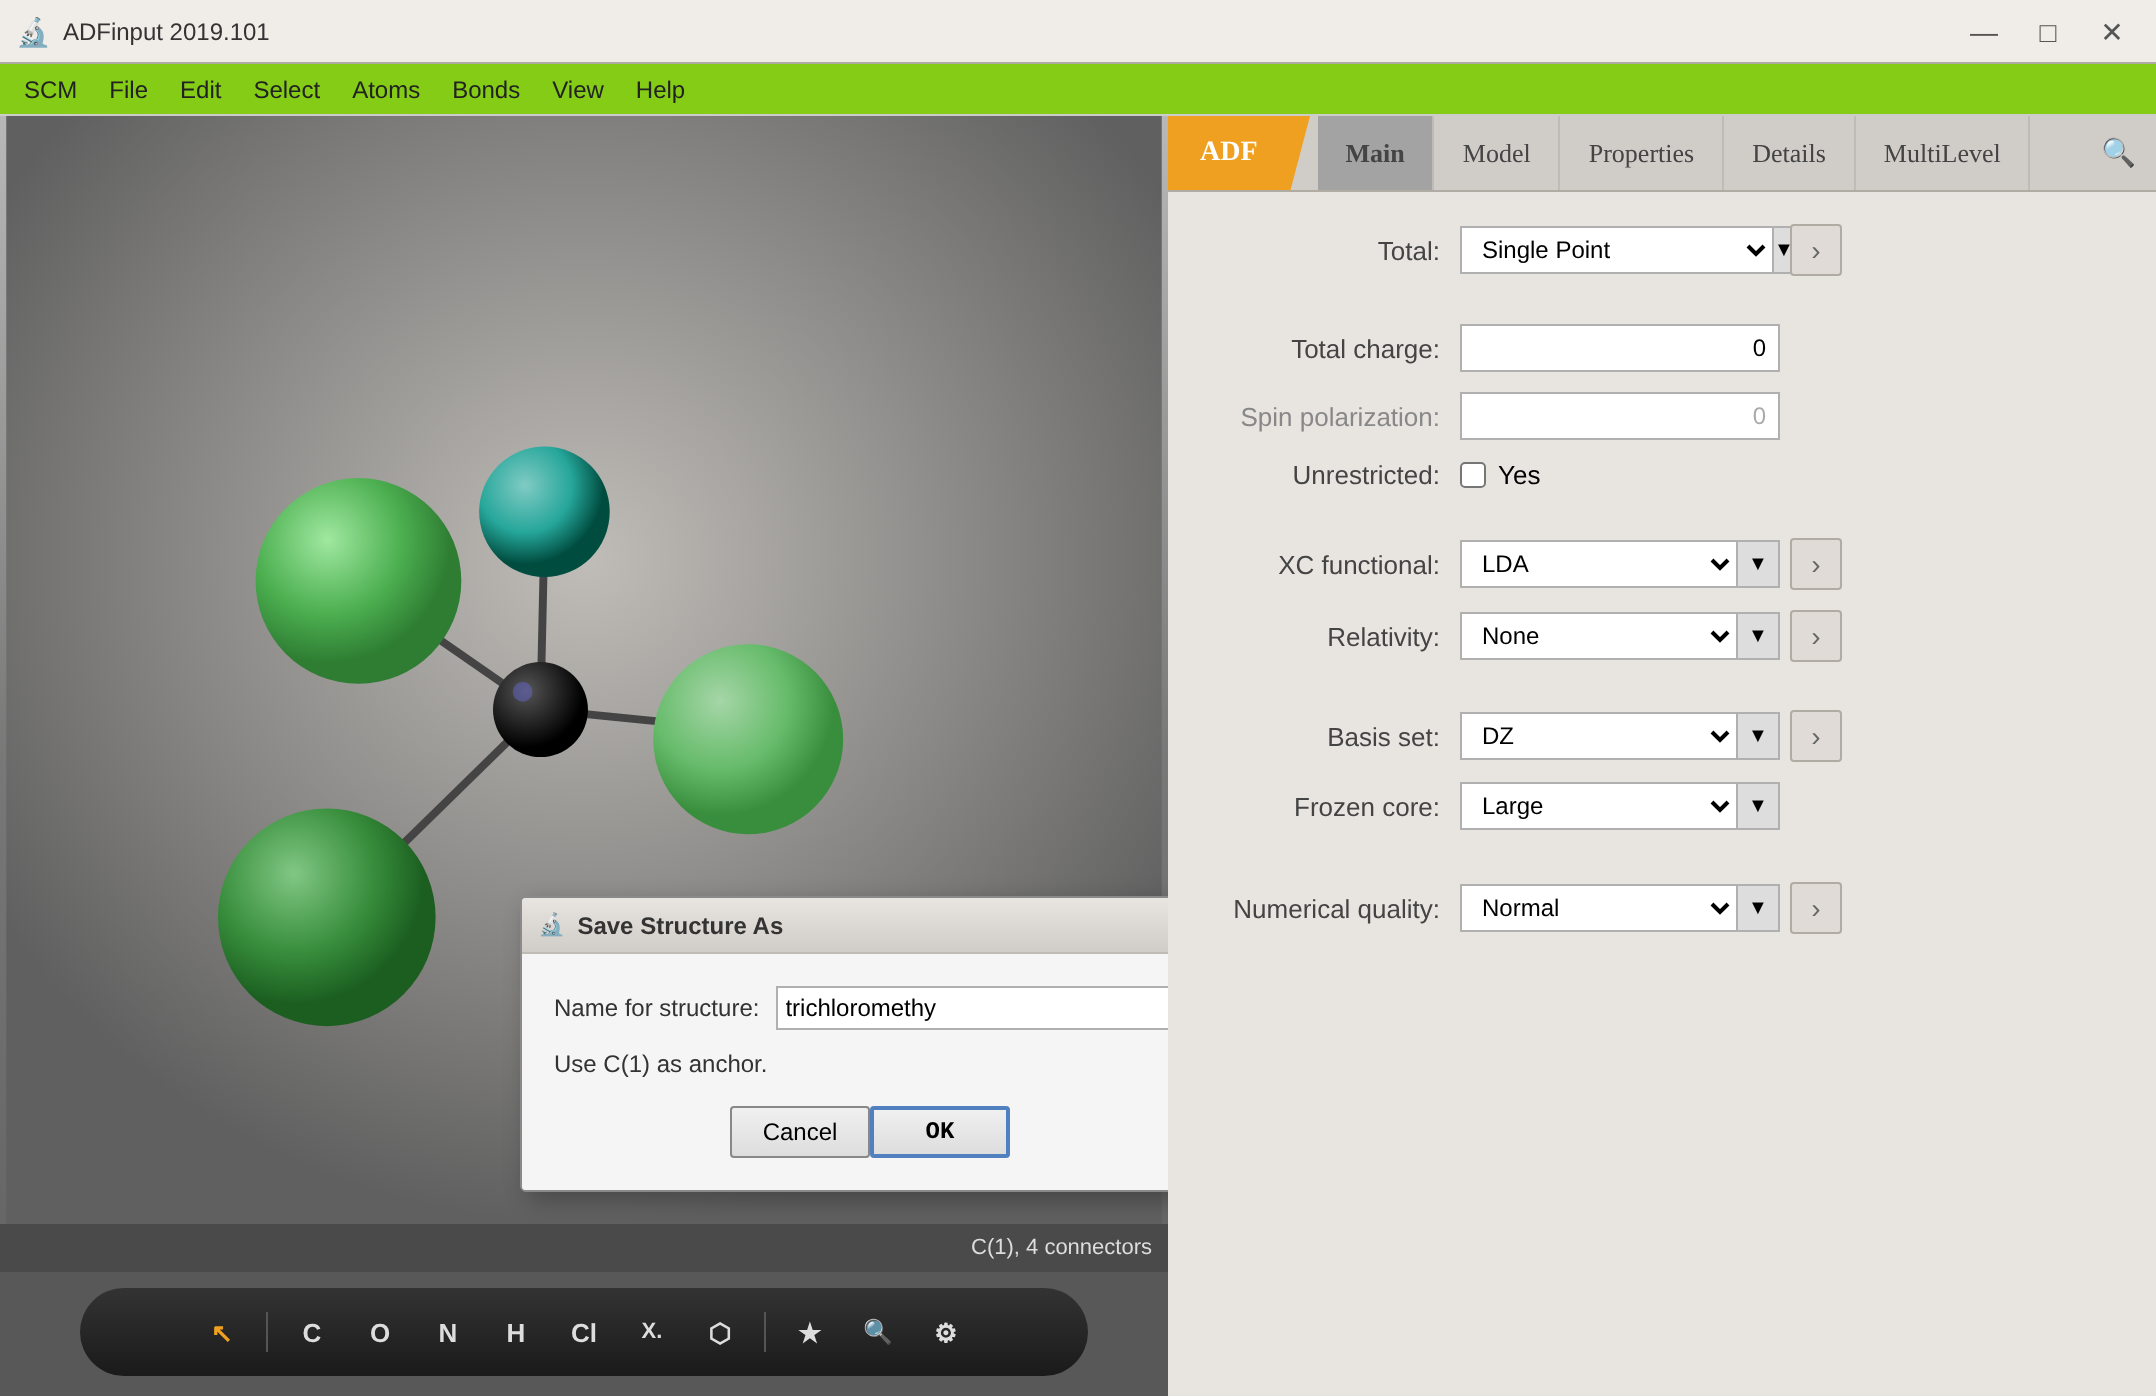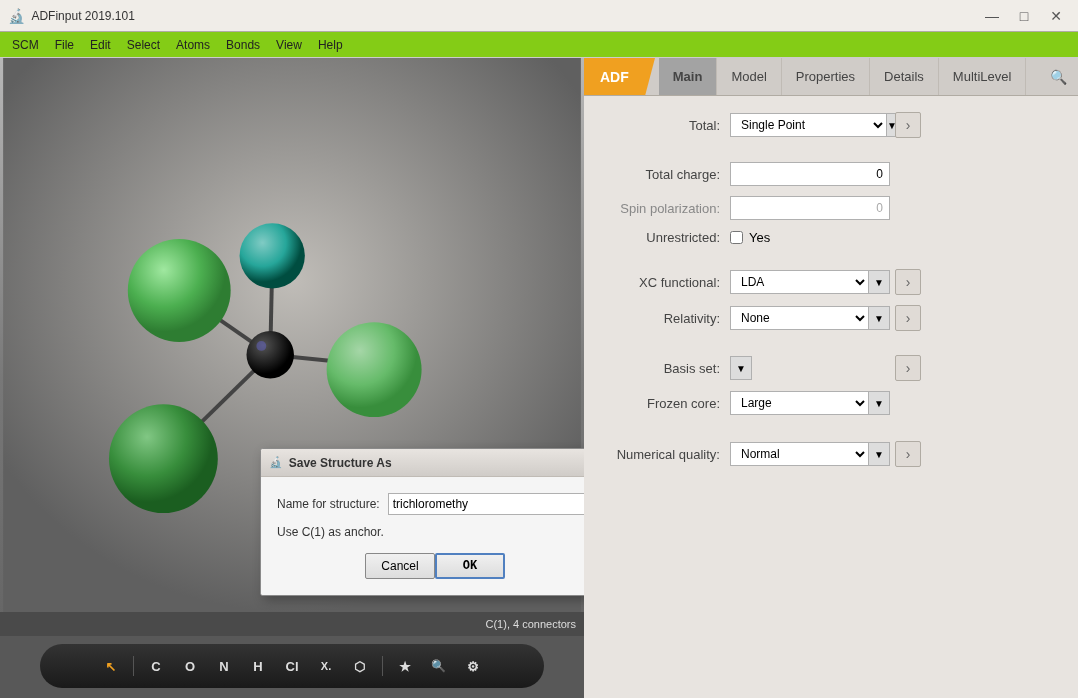--- a/index.html
+++ b/index.html
@@ -105,20 +105,21 @@
       flex-direction: column;
     }
 
     
     .tab-bar {
       display: flex;
       align-items: stretch;
       background: #d0ccc8;
       height: 38px;
       border-bottom: 1px solid #b0aba3;
+      font-family: Liberation Serif, serif;
     }
     .tab-adf {
       background: #f0a020;
       color: white;
       font-weight: bold;
       font-size: 14px;
       padding: 0 16px;
       display: flex;
       align-items: center;
       position: relative;
@@ -532,20 +533,26 @@
         <div style="width:36px; display:flex; justify-content:center;">
           <div style="width:26px;height:26px;background:#e0dbd6;border:1px solid #b0aba3;display:flex;align-items:center;justify-content:center;cursor:pointer;font-size:14px;color:#666;border-radius:2px;">›</div>
         </div>
       </div>
 
       <div class="prop-section-gap"></div>
 
       <div style="display:flex; align-items:center; margin-bottom:10px;">
         <span class="prop-label">Basis set:</span>
         <div class="prop-dropdown">
+          <select class="prop-select">
+            <option>DZ</option>
+            <option>DZP</option>
+            <option>TZP</option>
+            <option>TZ2P</option>
+          </select>
           <div class="prop-arrow">▼</div>
         </div>
         <div style="width:36px; display:flex; justify-content:center;">
           <div style="width:26px;height:26px;background:#e0dbd6;border:1px solid #b0aba3;display:flex;align-items:center;justify-content:center;cursor:pointer;font-size:14px;color:#666;border-radius:2px;">›</div>
         </div>
       </div>
 
       <div style="display:flex; align-items:center; margin-bottom:26px;">
         <span class="prop-label">Frozen core:</span>
         <div class="prop-dropdown">

